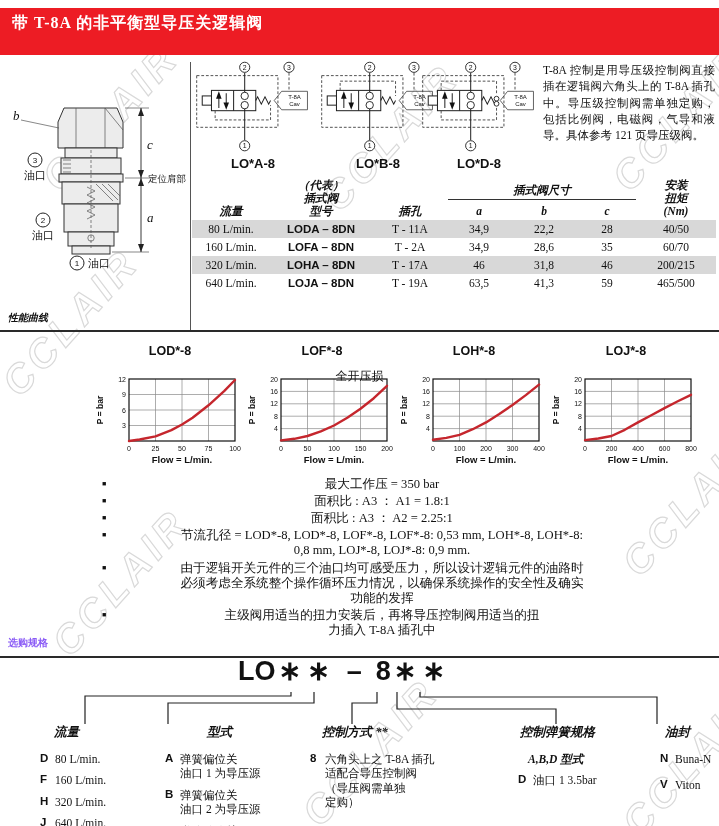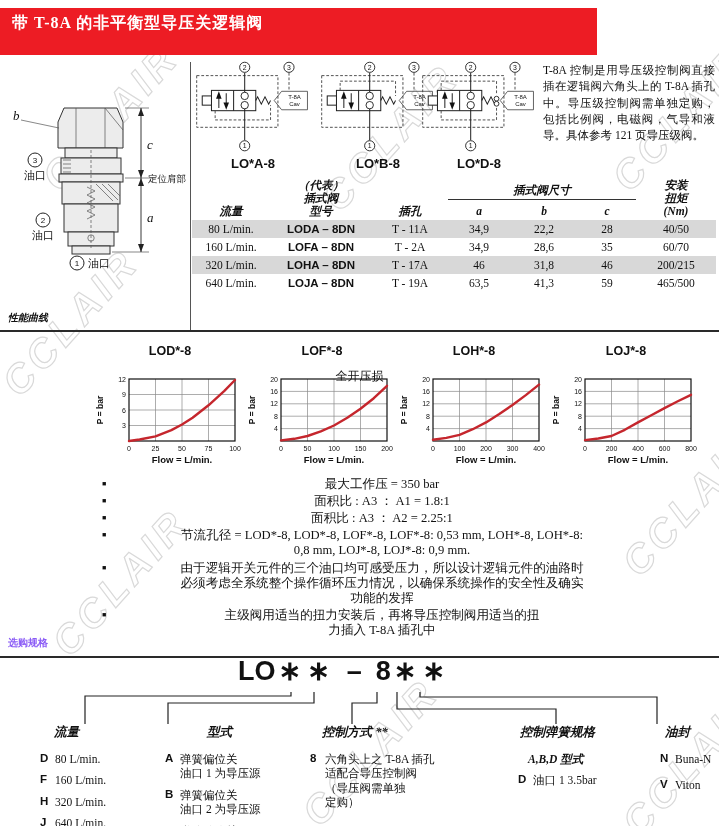--- a/index.html
+++ b/index.html
@@ -3,21 +3,21 @@
 <meta charset="utf-8">
 <style>
   html,body{margin:0;padding:0;background:#fff;}
   #page{position:relative;width:719px;height:826px;background:#ffffff;overflow:hidden;
         font-family:"Liberation Serif",serif;color:#111;}
   
   .wm{position:absolute;font-family:"Liberation Sans",sans-serif;font-weight:bold;font-style:italic;
       font-size:40px;letter-spacing:5px;color:transparent;-webkit-text-stroke:1.2px #d9d9d9;
       transform:rotate(-48deg);pointer-events:none;user-select:none;}
   
-  .titlebar{position:absolute;left:0;top:8px;width:597px;height:47px;background:#ed1c24;}
+  .titlebar{position:absolute;left:0;top:8px;width:719px;height:47px;background:#ed1c24;}
   .titlebar .title{position:absolute;left:12px;top:5px;color:#ffffff;font-size:16px;font-weight:bold;letter-spacing:1px;}
   
   .vdiv{position:absolute;left:190px;top:62px;width:1px;height:268px;background:#555;}
   
   .intro{position:absolute;left:543px;top:62px;width:172px;font-size:11.5px;line-height:1.42;text-align:justify;}
   
   .schem{position:absolute;top:60px;width:120px;}
   .schem svg{display:block;}
   .schem-label{text-align:center;font-family:"Liberation Sans",sans-serif;font-weight:bold;font-size:13px;margin-top:2px;}
   .s-dash{fill:none;stroke:#444;stroke-width:1;stroke-dasharray:3,2;}

